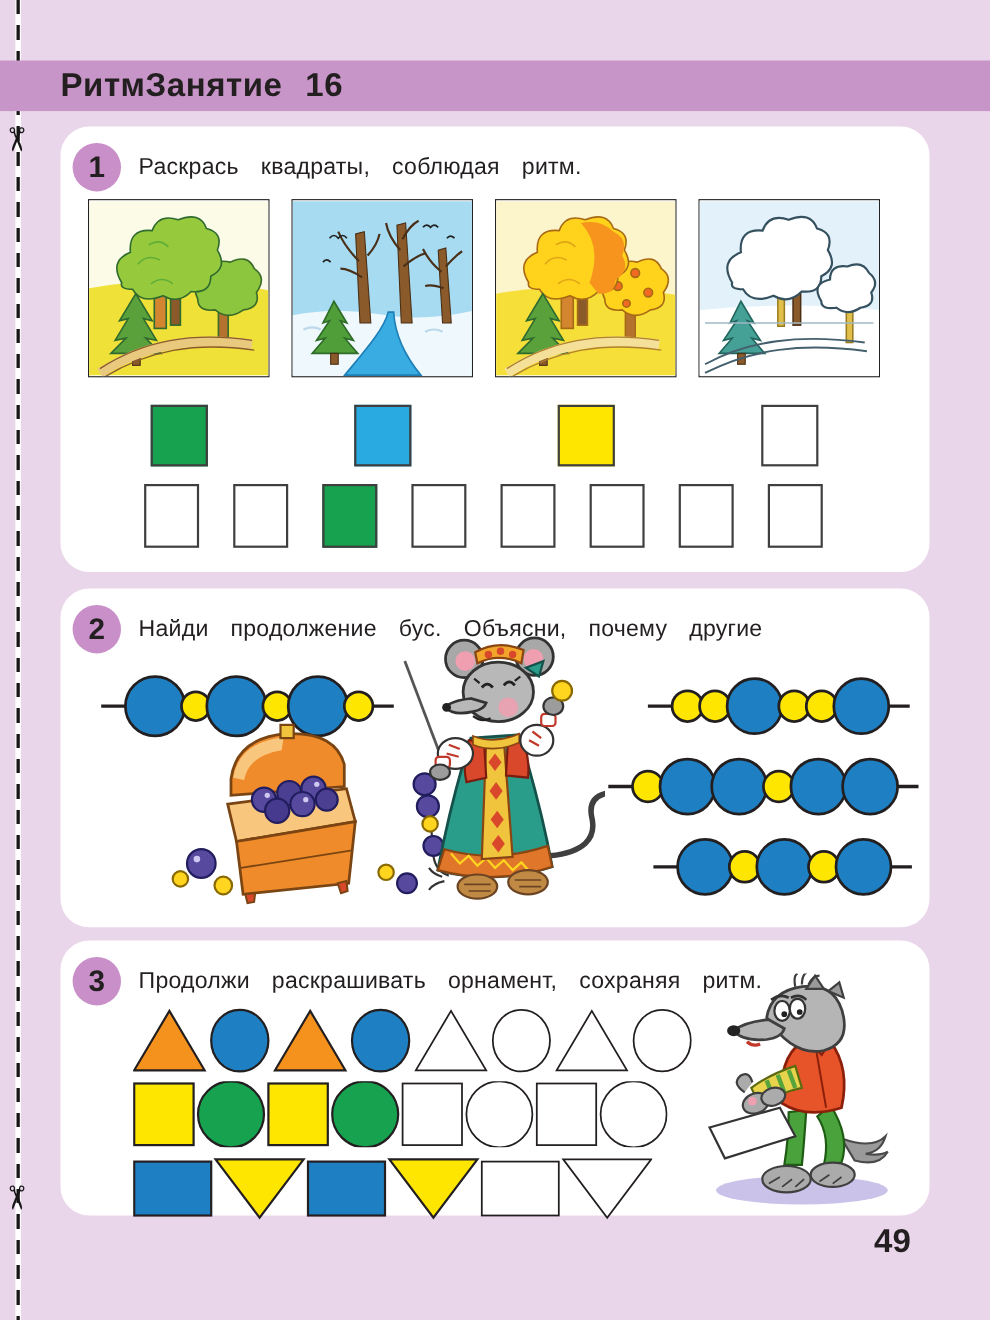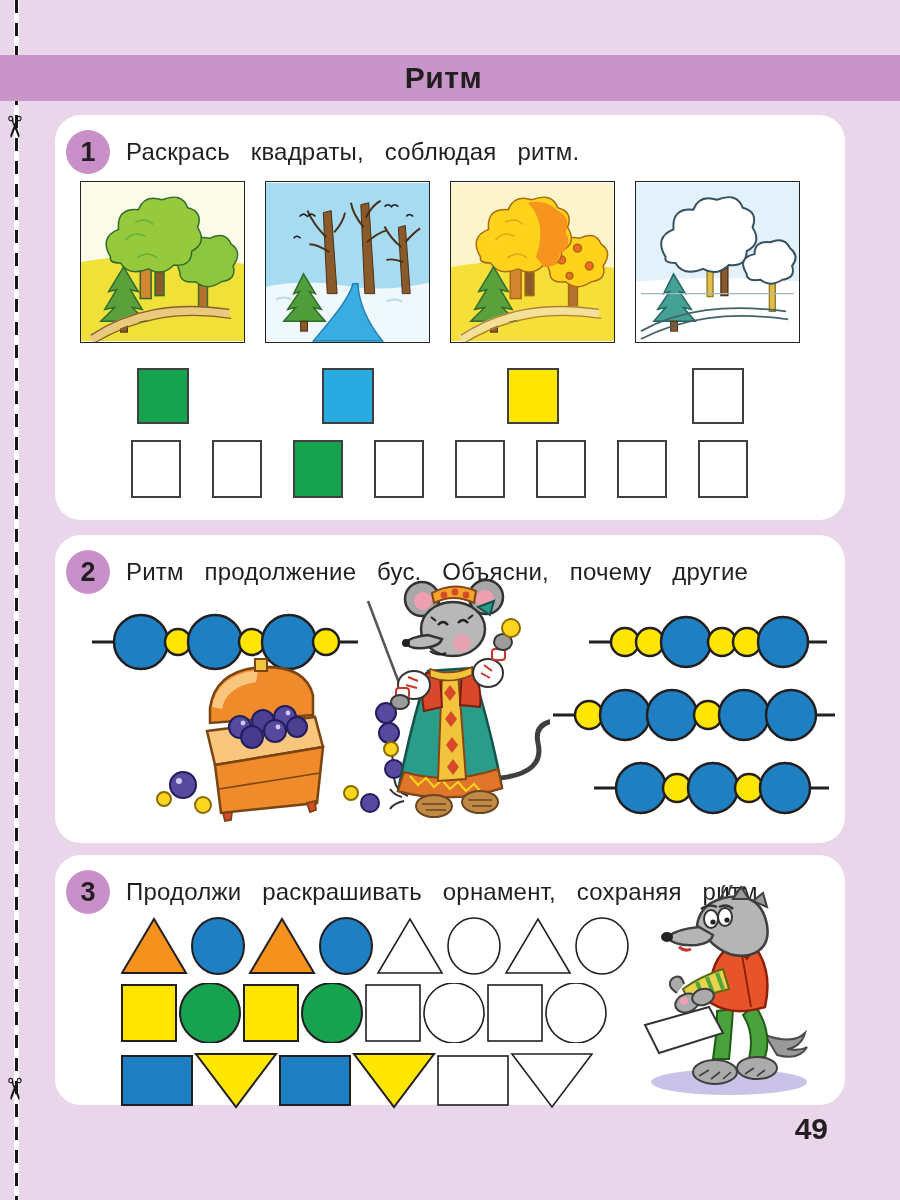--- a/index.html
+++ b/index.html
@@ -12,35 +12,35 @@
   
   .cutline{position:absolute;left:14px;top:0;width:5px;height:1200px;background:#ffffff;}
   .cutline .dashes{position:absolute;left:1px;top:0;bottom:0;width:3px;
     background:repeating-linear-gradient(to bottom,#161616 0 13px,transparent 13px 23px);}
   .scissors{position:absolute;left:1px;font-size:30px;line-height:30px;color:#161616;
     transform:rotate(90deg);z-index:5;}
   .scissors.top{top:112px;}
   .scissors.bottom{top:1074px;}
   
   .band{position:absolute;top:55px;left:0;width:900px;height:46px;background:#c795c7;
-    display:flex;justify-content:center;align-items:center;
+    display:flex;justify-content:flex-start;align-items:center;
     padding:0 68px 0 55px;box-sizing:border-box;}
   .band span{font-weight:bold;font-size:30px;letter-spacing:.5px;}
   .band .lesson{word-spacing:12px;}
   
   .card{position:absolute;left:55px;width:790px;background:#ffffff;border-radius:26px;box-sizing:border-box;}
   .card1{top:115px;height:405px;}
   .card2{top:535px;height:308px;}
   .card3{top:855px;height:250px;}
   .task-head{display:flex;align-items:flex-start;padding:13px 14px 0 11px;}
   .badge{flex:0 0 44px;width:44px;height:44px;border-radius:50%;background:#c98fc9;
     display:flex;align-items:center;justify-content:center;
     font-weight:bold;font-size:27px;color:#231f20;margin-top:2px;}
   .instr-wrap{margin-left:16px;}
-  .instr{margin:7px 0 0 0;font-size:24px;line-height:33px;word-spacing:14px;letter-spacing:.2px;}
+  .instr{margin:7px 0 0 0;font-size:21px;line-height:33px;word-spacing:14px;letter-spacing:.2px;}
   
   .pictures{display:flex;gap:20px;padding-left:25px;margin-top:7px;}
   .pic{width:165px;height:162px;margin:0;border:1.6px solid #222;box-sizing:border-box;background:#fff;}
   .pic svg{display:block;width:100%;height:100%;}
   .sq-row1{display:flex;gap:20px;padding-left:25px;margin-top:25px;}
   .sq-row1 .col{width:165px;display:flex;justify-content:center;}
   .sq{width:52px;height:56px;border:2.5px solid #3f3f3f;box-sizing:border-box;}
   .sq-row2{display:flex;gap:31px;padding-left:76px;margin-top:16px;}
   .sq-row2 .sq{width:50px;height:58px;}
   
@@ -61,20 +61,21 @@
 <body>
 
 <div class="cutline">
     <div class="dashes"></div>
   </div>
 <div class="scissors top">✂</div>
 <div class="scissors bottom">✂</div>
 
 <div class="band">
   <span>Ритм</span>
+  <span class="lesson">Занятие 16</span>
 </div>
 
 <section class="card card1">
   <div class="task-head">
     <div class="badge">1</div>
     <div class="instr-wrap">
       <p class="instr">Раскрась квадраты, соблюдая ритм.</p>
     </div>
   </div>
 
@@ -190,21 +191,21 @@
       <div class="sq" style="background: rgb(255, 255, 255);"></div>
       <div class="sq" style="background: rgb(255, 255, 255);"></div>
       <div class="sq" style="background: rgb(255, 255, 255);"></div>
     </div>
 </section>
 
 <section class="card card2">
   <div class="task-head">
     <div class="badge">2</div>
     <div class="instr-wrap">
-      <p class="instr">Ритм продолжение бус. Объясни, почему другие</p>
+      <p class="instr">Найди продолжение бус. Объясни, почему другие</p>
     </div>
   </div>
 
   <svg class="beads main-beads" width="270" height="70" viewBox="0 0 270 70">
       <line x1="2" y1="35" x2="268" y2="35" stroke="#231f20" stroke-width="3"></line>
       <circle cx="51" cy="35" r="27" fill="#1e80c3" stroke="#231f20" stroke-width="2.5"></circle>
       <circle cx="88" cy="35" r="13" fill="#ffe600" stroke="#231f20" stroke-width="2.5"></circle>
       <circle cx="125" cy="35" r="27" fill="#1e80c3" stroke="#231f20" stroke-width="2.5"></circle>
       <circle cx="162" cy="35" r="13" fill="#ffe600" stroke="#231f20" stroke-width="2.5"></circle>
       <circle cx="199" cy="35" r="27" fill="#1e80c3" stroke="#231f20" stroke-width="2.5"></circle>

